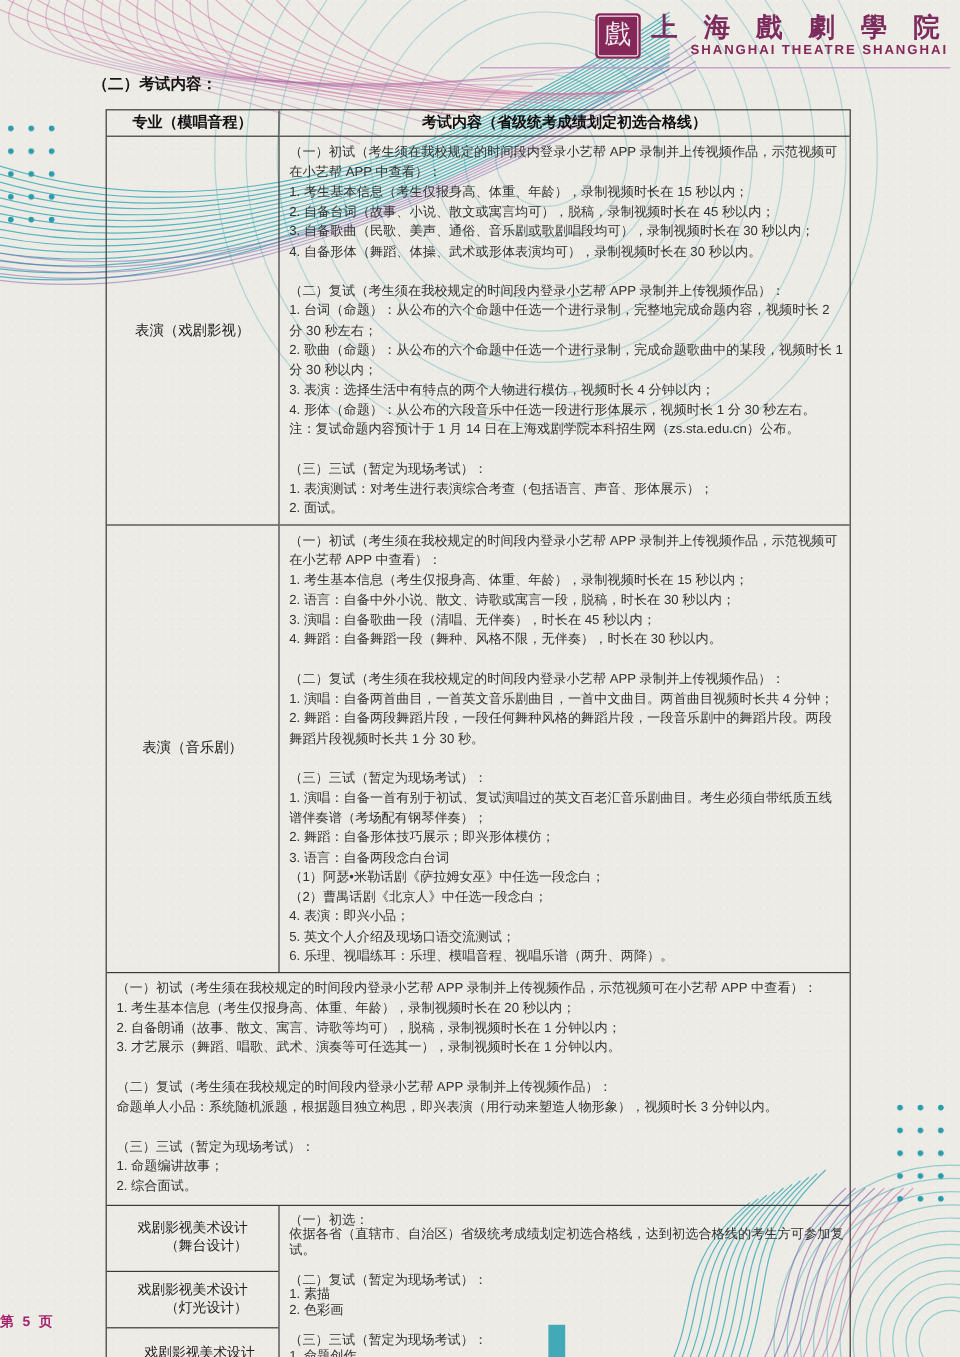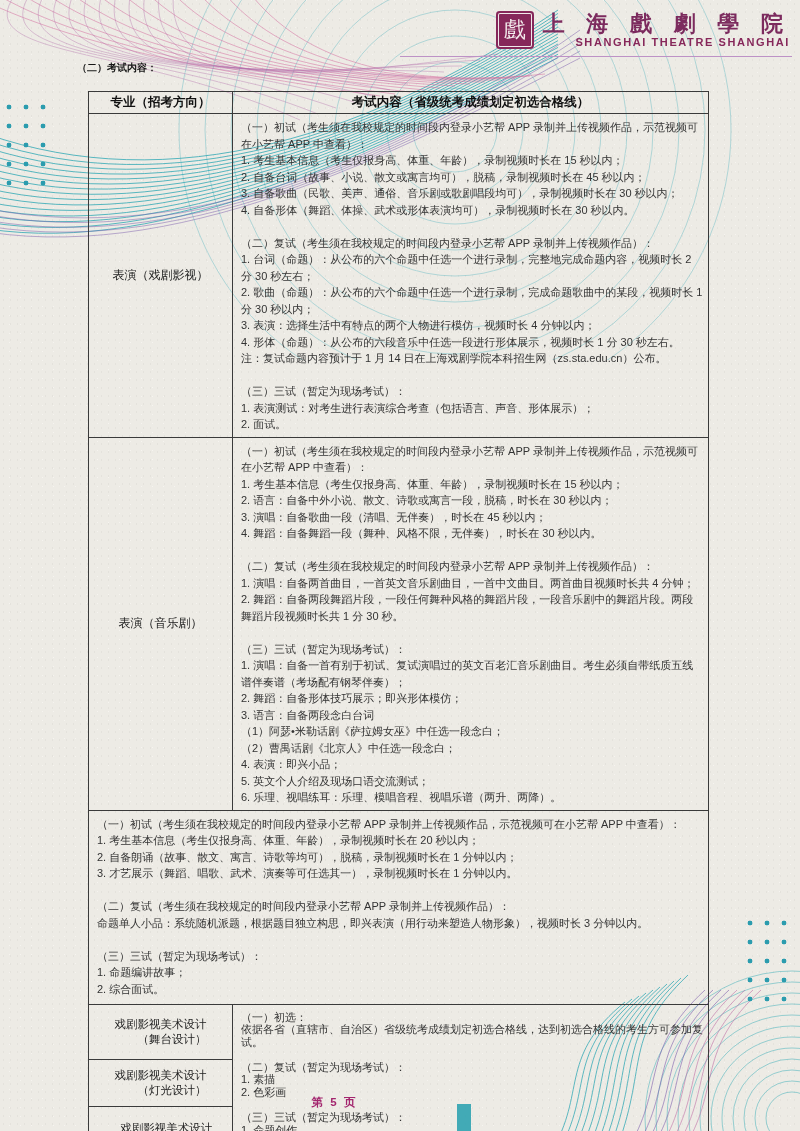--- a/index.html
+++ b/index.html
@@ -35,21 +35,21 @@
   }
   #seal span{color:#f3eced;font-family:"DejaVu Serif","Liberation Serif",serif;font-size:22px;line-height:1;}
   .logo-text{display:flex;flex-direction:column;align-items:flex-end;}
   .logo-cn{
     font-family:"DejaVu Serif","Liberation Serif",serif;
     font-size:22px;font-weight:bold;color:#7c2b5e;letter-spacing:7px;line-height:1.05;white-space:nowrap;
   }
   .logo-en{font-size:11px;font-weight:bold;color:#86275a;letter-spacing:1.6px;margin-top:1px;white-space:nowrap;}
   #header-divider{position:absolute;left:400px;top:56px;width:392px;height:1px;background:#bd92c6;z-index:2;}
 
-  #section-title{position:absolute;left:77px;top:61px;font-size:10px;font-weight:bold;color:#161616;z-index:2;}
+  #section-title{position:absolute;left:77px;top:61px;font-size:13px;font-weight:bold;color:#161616;z-index:2;}
 
   
   #exam-table{
     position:absolute;left:88px;top:91px;width:621px;z-index:1;
     border:1.4px solid #3a3a3a;box-sizing:border-box;
   }
   .thead{display:flex;height:21px;}
   .th{display:flex;align-items:center;justify-content:center;font-weight:bold;font-size:12.5px;color:#111;}
   .col-major{width:144px;flex:0 0 144px;border-right:1px solid #3a3a3a;box-sizing:border-box;}
   .col-content{flex:1;}
@@ -64,21 +64,21 @@
     font-size:11px;line-height:16.5px;color:#333;white-space:pre-line;
   }
   .left-stack{width:144px;flex:0 0 144px;border-right:1px solid #3a3a3a;box-sizing:border-box;display:flex;flex-direction:column;}
   .sub-cell{
     flex:1;display:flex;align-items:center;justify-content:center;text-align:right;
     font-size:11.5px;line-height:15px;color:#222;white-space:pre-line;
   }
   .sub-cell + .sub-cell{border-top:1px solid #3a3a3a;}
   .td-content.tight{line-height:12.6px;padding-top:6px;}
 
-  #page-footer{position:absolute;left:0;top:1092px;width:669px;text-align:center;z-index:2;}
+  #page-footer{position:absolute;left:0;top:1092px;width:669px;text-align:left;z-index:2;}
   #page-footer span{font-size:11.5px;font-weight:bold;color:#a3256e;letter-spacing:2px;}
 </style>
 </head>
 <body>
 
 <div id="page">
 
   <svg id="deco-top" class="deco" width="800" height="360" viewBox="0 0 800 360">
       <circle cx="455" cy="130" r="42" fill="none" stroke="#2ba6b3" stroke-opacity="0.32" stroke-width="1"></circle>
       <circle cx="455" cy="130" r="68" fill="none" stroke="#2ba6b3" stroke-opacity="0.32" stroke-width="1"></circle>
@@ -179,21 +179,21 @@
       <div class="logo-cn">上 海 戲 劇 學 院</div>
       <div class="logo-en">SHANGHAI THEATRE SHANGHAI</div>
     </div>
   </div>
   <div id="header-divider"></div>
 
   <div id="section-title">（二）考试内容：</div>
 
   <div id="exam-table">
     <div class="thead">
-      <div class="th col-major">专业（招考方向）</div>
+      <div class="th col-major">专业（模唱音程）</div>
       <div class="th col-content">考试内容（省级统考成绩划定初选合格线）</div>
     </div>
 
     <div class="trow" style="min-height:268px">
       <div class="td-major">表演（戏剧影视）</div>
       <div class="td-content">（一）初试（考生须在我校规定的时间段内登录小艺帮 APP 录制并上传视频作品，示范视频可在小艺帮 APP 中查看）：
 1. 考生基本信息（考生仅报身高、体重、年龄），录制视频时长在 15 秒以内；
 2. 自备台词（故事、小说、散文或寓言均可），脱稿，录制视频时长在 45 秒以内；
 3. 自备歌曲（民歌、美声、通俗、音乐剧或歌剧唱段均可），录制视频时长在 30 秒以内；
 4. 自备形体（舞蹈、体操、武术或形体表演均可），录制视频时长在 30 秒以内。

